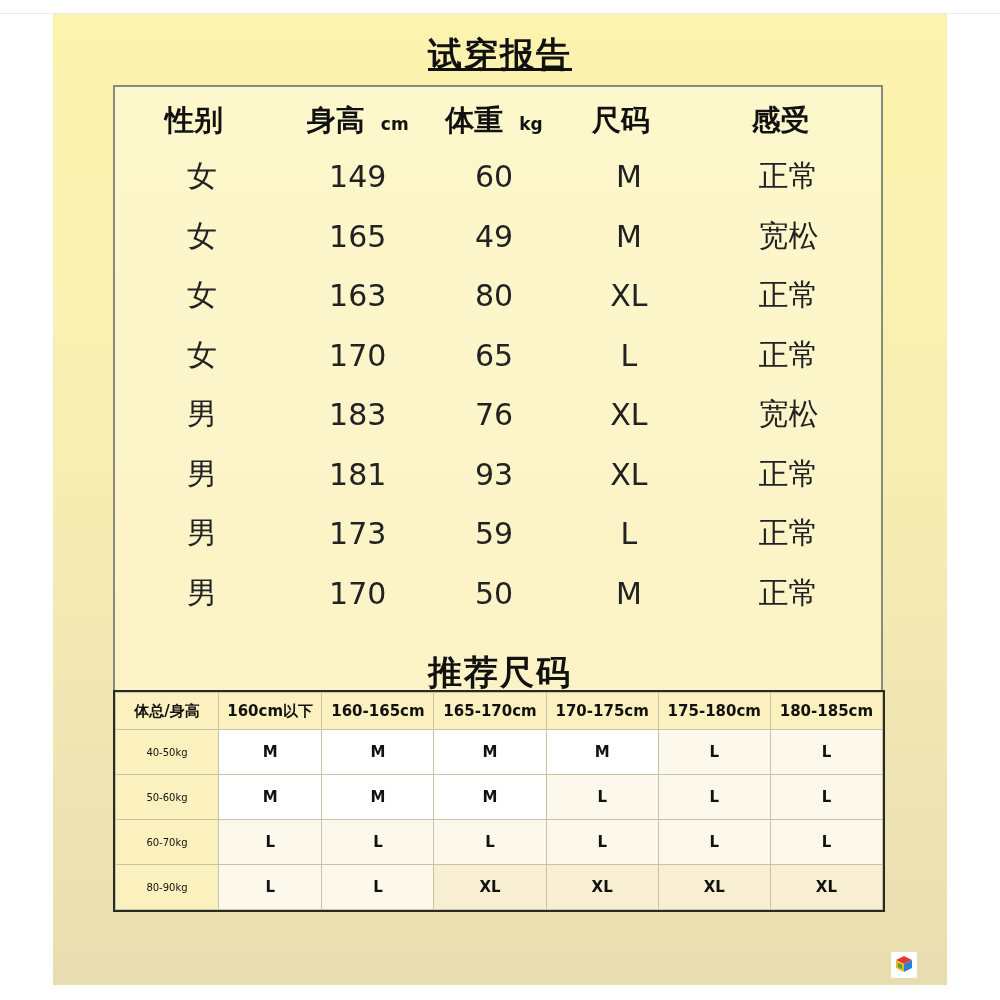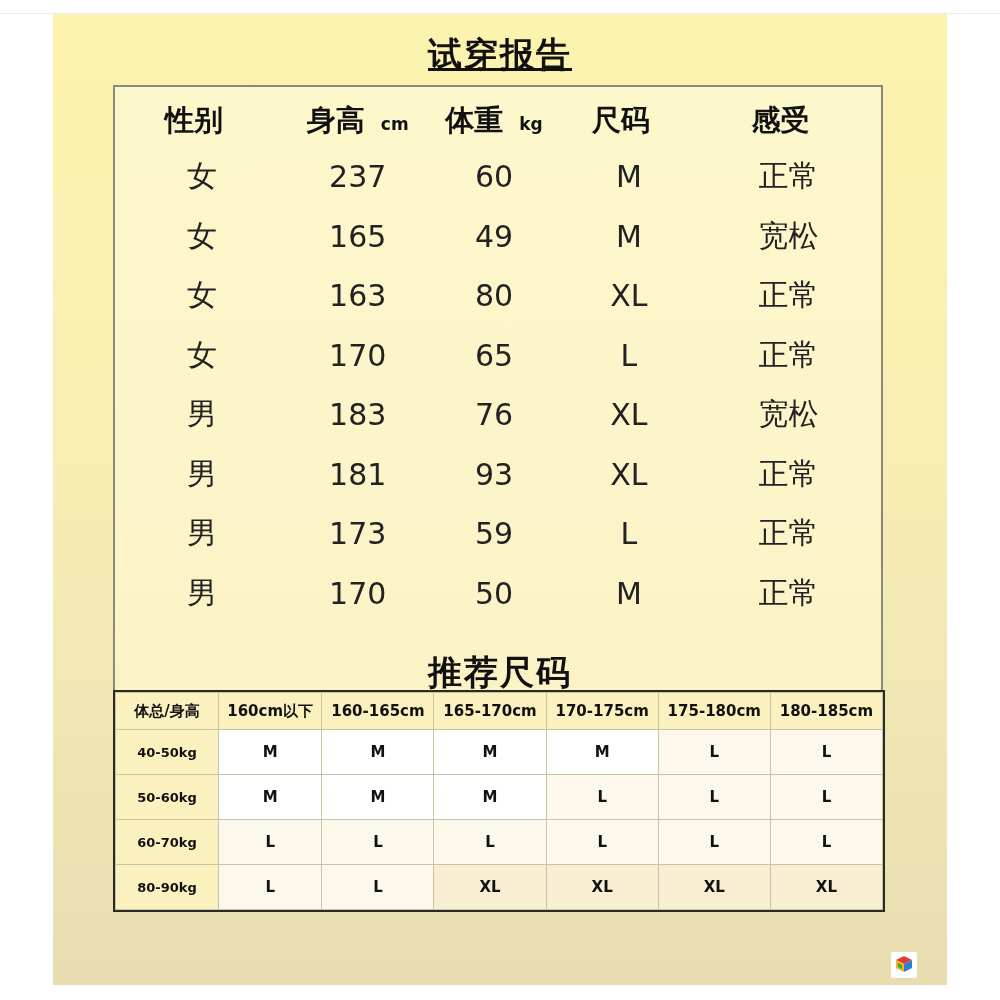--- a/index.html
+++ b/index.html
@@ -20,21 +20,21 @@
   .report td { text-align:center; font-size:30px; height:57.5px; font-weight:400; color:#222; }
   .report td.feel { font-weight:400; font-size:30px; }
   .report col.c1 { width:175px; } .report col.c2 { width:138px; } .report col.c3 { width:136px; }
   .report col.c4 { width:135px; } .report col.c5 { width:186px; }
 
   .rec { position:absolute; left:60px; top:676px; width:772px; height:222px; border:2px solid #2a2a22;
          box-sizing:border-box; background:#fbf4d6; }
   .rec table { border-collapse:collapse; width:100%; height:100%; }
   .rec th, .rec td { border:1px solid #c9c2a6; text-align:center; font-size:15px; font-weight:700; color:#111; }
   .rec th { background:#fbf1bf; font-weight:900; font-size:15px; height:34px; }
-  .rec td.rowh { background:#fbf1bf; font-weight:700; font-size:13px; width:100px;margin-top:28px; }
+  .rec td.rowh { background:#fbf1bf; font-weight:400; font-size:10px; width:100px;margin-top:28px; }
   .rec td { background:#fcf8ec; }
   .rec td.xl { background:#f8efd2; }
   .rec td.w { background:#ffffff; }
 
   .copy { position:absolute; left:658px; top:937px; font-size:9.5px; line-height:15px; color:#333;
           font-family:"Liberation Sans", sans-serif; }
   .logo { position:absolute; left:838px; top:938px; width:26px; height:26px; background:#fff; border-radius:2px; }
   .logo .cube { position:absolute; left:4px; top:3px; width:18px; height:18px; }
 </style>
 </head>
@@ -60,21 +60,21 @@
           <th><span>性别</span><span class="unit"></span></th>
           <th><span>身高</span><span class="unit">cm</span></th>
           <th><span>体重</span><span class="unit">kg</span></th>
           <th><span>尺码</span><span class="unit"></span></th>
           <th><span>感受</span><span class="unit"></span></th>
         </tr>
       </thead>
       <tbody id="report-body">
           <tr>
             <td>女</td>
-            <td>237</td>
+            <td>149</td>
             <td>60</td>
             <td>M</td>
             <td class="feel">正常</td>
           </tr>
           <tr>
             <td>女</td>
             <td>165</td>
             <td>49</td>
             <td>M</td>
             <td class="feel">宽松</td>

